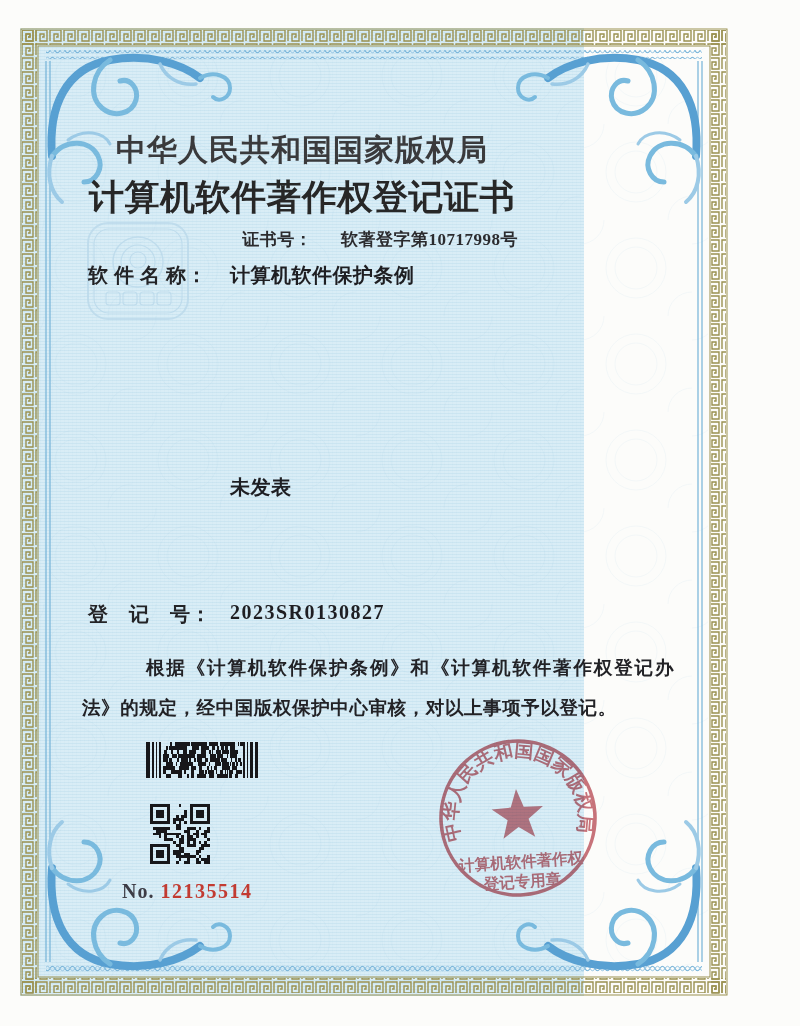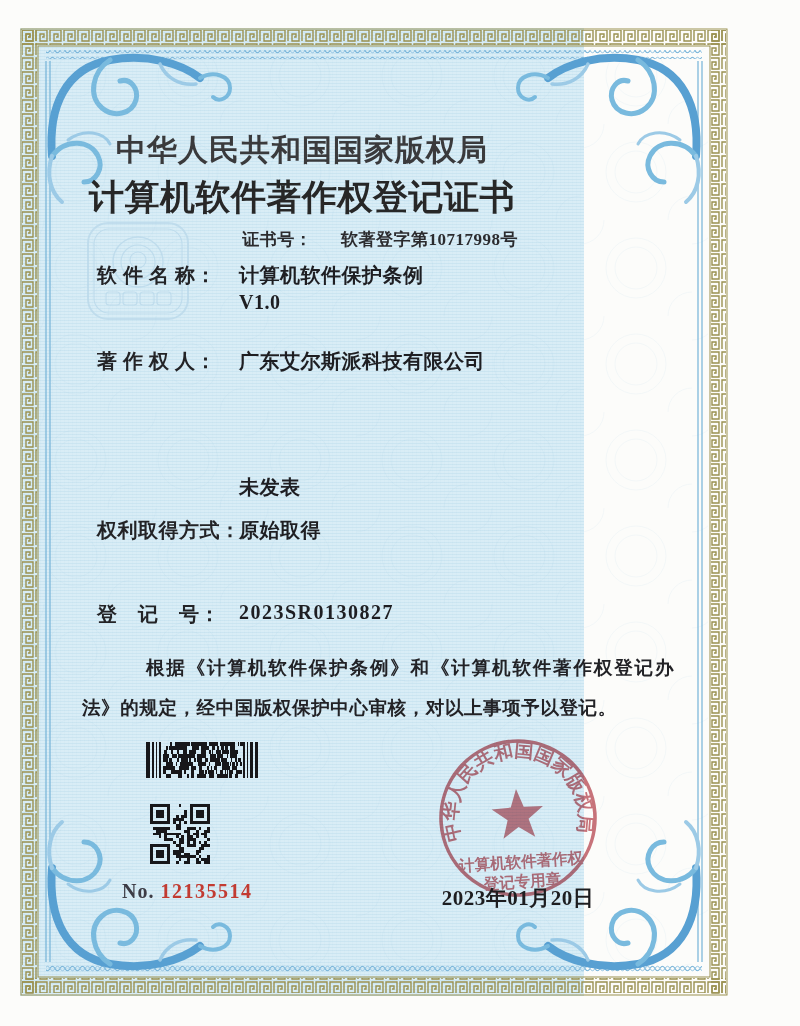--- a/index.html
+++ b/index.html
@@ -22,21 +22,21 @@
     font-size:30px;font-weight:700;letter-spacing:1px;color:#3a3a3c;
   }
   .doctitle{
     position:absolute;left:0;top:146px;width:100%;text-align:center;
     font-size:35px;font-weight:700;letter-spacing:0.5px;color:#272727;font-family:Liberation Mono, monospace;
   }
   .certno{
     position:absolute;right:66px;top:200px;
     font-size:17px;font-weight:700;color:#2b2b2e;letter-spacing:0.5px;
   }
-  .frow{position:absolute;left:17px;width:100%;height:26px;text-align:center;}
+  .frow{position:absolute;left:8px;width:100%;height:26px;text-align:center;}
   .lab{position:absolute;left:60px;font-size:20px;font-weight:700;color:#232326;letter-spacing:0.5px;white-space:pre;}
   .val{position:absolute;left:202px;font-size:20px;font-weight:600;color:#1e1e22;letter-spacing:0.5px;}
   .statement{
     position:absolute;left:62px;top:620px;width:592px;
     font-size:18.5px;line-height:40px;font-weight:600;color:#222226;
     text-indent:64px;letter-spacing:0.6px;text-align:justify;
   }
   .barcode{position:absolute;left:126px;top:714px;width:112px;height:36px;}
   .qrcode{position:absolute;left:130px;top:776px;width:60px;height:60px;}
   .serial{position:absolute;left:102px;top:852px;font-size:20px;letter-spacing:1px;}
@@ -125,33 +125,22 @@
   <div class="doctitle">计算机软件著作权登记证书</div>
   <div class="certno">
     <span>证书号：</span>
     <span style="margin-left:24px">软著登字第10717998号</span>
   </div>
 
   <div class="frow" style="top:234px">
     <span class="lab">软 件 名 称：</span>
     <span class="val">计算机软件保护条例</span>
   </div>
-  <div class="frow" style="top:263px">
-    <span class="val">V1.0</span>
-  </div>
-  <div class="frow" style="top:320px">
-    <span class="lab">著 作 权 人：</span>
-    <span class="val">广东艾尔斯派科技有限公司</span>
-  </div>
   <div class="frow" style="top:446px">
     <span class="val">未发表</span>
-  </div>
-  <div class="frow" style="top:489px">
-    <span class="lab">权利取得方式：</span>
-    <span class="val">原始取得</span>
   </div>
   <div class="frow" style="top:573px">
     <span class="lab">登　记　号：</span>
     <span class="val" style="letter-spacing:1.5px">2023SR0130827</span>
   </div>
 
   <div class="statement">根据《计算机软件保护条例》和《计算机软件著作权登记办法》的规定，经中国版权保护中心审核，对以上事项予以登记。</div>
 
   <svg id="bcode" class="barcode" viewBox="0 0 112 36" shape-rendering="crispEdges">
       <rect x="0" y="0" width="4" height="36" fill="#17171a"></rect>
@@ -632,15 +621,14 @@
       <circle cx="100" cy="98" r="77" fill="none" stroke="#bf5660" stroke-width="3.6"></circle>
       <text font-size="19" font-weight="700" fill="#bf5660">
         <textPath href="#ringpath" textLength="228" lengthAdjust="spacing">中华人民共和国国家版权局</textPath>
       </text>
       <polygon fill="#c4606a" points="100,69 106.5,87.1 125.7,87.7 110.5,99.4 115.9,117.8 100,107 84.1,117.8 89.5,99.4 74.3,87.7 93.5,87.1"></polygon>
       <text x="100" y="147" text-anchor="middle" font-size="15.5" font-weight="700" fill="#bf5660">计算机软件著作权</text>
       <text x="100" y="167" text-anchor="middle" font-size="15.5" font-weight="700" fill="#bf5660">登记专用章</text>
     </g>
   </svg>
 
-  <div class="issuedate">2023年01月20日</div>
 
 </div>
 
 </body></html>

